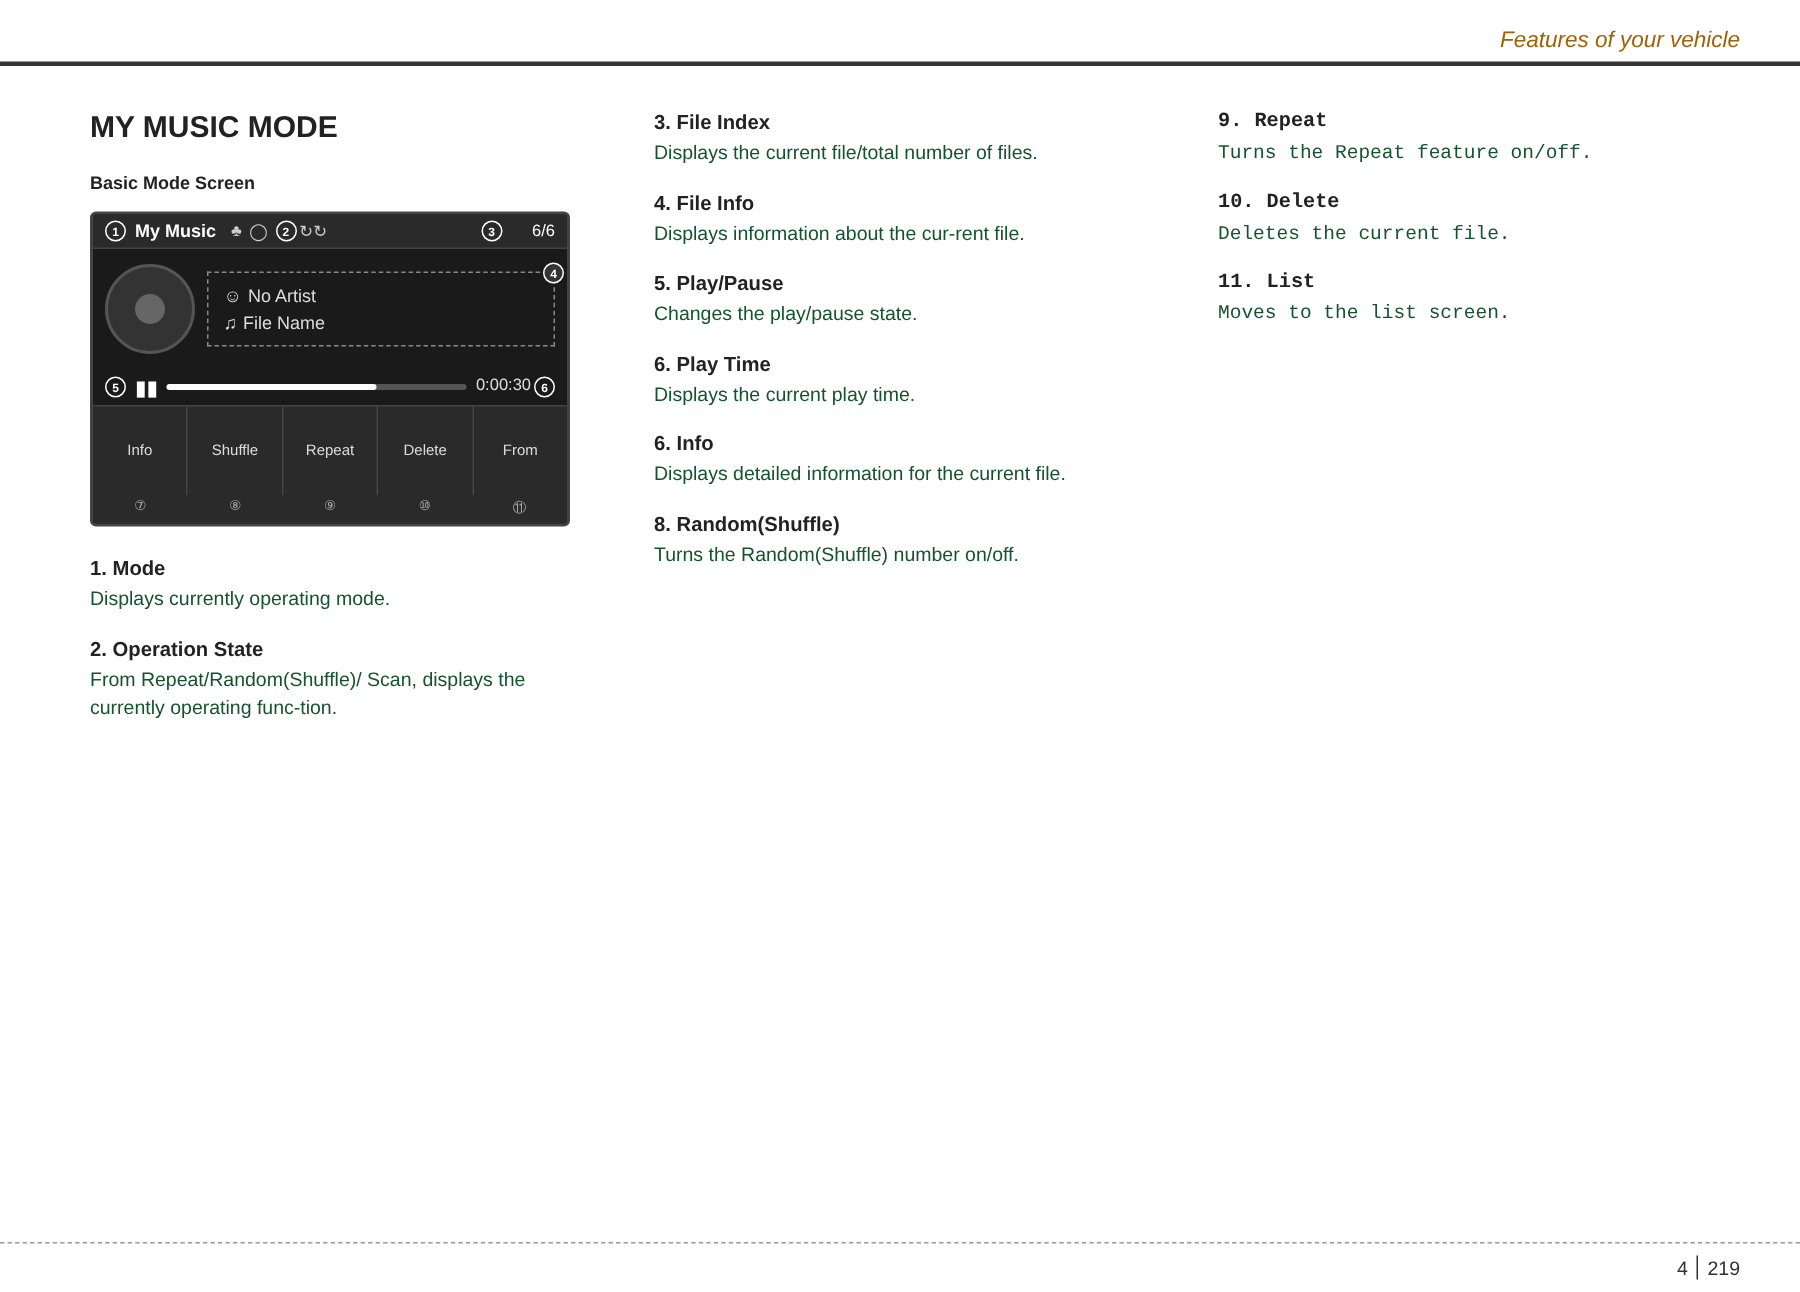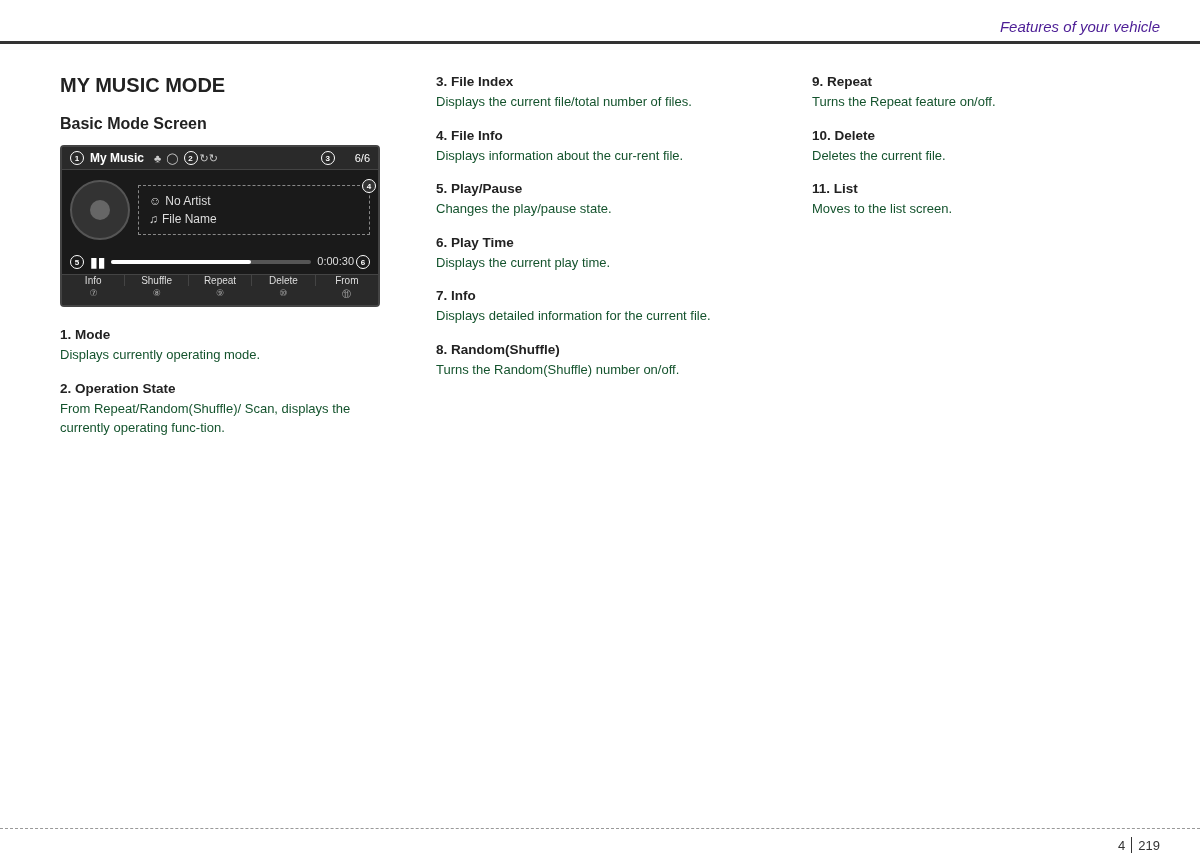--- a/index.html
+++ b/index.html
@@ -21,21 +21,21 @@
       align-items: center;
       padding: 0 40px;
       border-bottom: 3px solid #333;
       padding-bottom: 6px;
       margin-top: 18px;
     }
 
     .header-title {
       font-style: italic;
       font-size: 15px;
-      color: #4c1d95;
+      color: #a16207;
     }
 
     
     .main-content {
       display: flex;
       padding: 30px 60px 20px 60px;
       gap: 16px;
     }
 
     .col-left {
@@ -45,30 +45,31 @@
     }
 
     .col-mid {
       width: 360px;
       flex-shrink: 0;
       padding-right: 20px;
     }
 
     .col-right {
       flex: 1;
+      font-family: Liberation Mono, monospace;
     }
 
     .section-title {
       font-size: 20px;
       font-weight: bold;
       margin-bottom: 18px;
     }
 
     .sub-title {
-      font-size: 16px;
+      font-size: 12px;
       font-weight: bold;
       margin-bottom: 12px;
     }
 
     
     .player-screen {
       border: 2px solid #444;
       background: #1a1a1a;
       border-radius: 4px;
       width: 320px;
@@ -208,21 +209,21 @@
 
     .player-buttons {
       display: flex;
       background: #2a2a2a;
       border-top: 1px solid #444;
     }
 
     .player-btn {
       flex: 1;
       text-align: center;
-      padding: 0 2px;
+      padding: 24px 2px;
       font-size: 10px;
       color: #ddd;
       border-right: 1px solid #444;
       position: relative;
     }
 
     .player-btn:last-child {
       border-right: none;
     }
 
@@ -401,21 +402,21 @@
     </div>
     <div class="desc-item">
       <div class="desc-item-title">5. Play/Pause</div>
       <div class="desc-item-text">Changes the play/pause state.</div>
     </div>
     <div class="desc-item">
       <div class="desc-item-title">6. Play Time</div>
       <div class="desc-item-text">Displays the current play time.</div>
     </div>
     <div class="desc-item">
-      <div class="desc-item-title">7. Info</div>
+      <div class="desc-item-title">6. Info</div>
       <div class="desc-item-text">Displays detailed information for the current file.</div>
     </div>
     <div class="desc-item">
       <div class="desc-item-title">8. Random(Shuffle)</div>
       <div class="desc-item-text">Turns the Random(Shuffle) number on/off.</div>
     </div>
   </div>
 
   <div class="col-right">
     <div class="desc-item">

